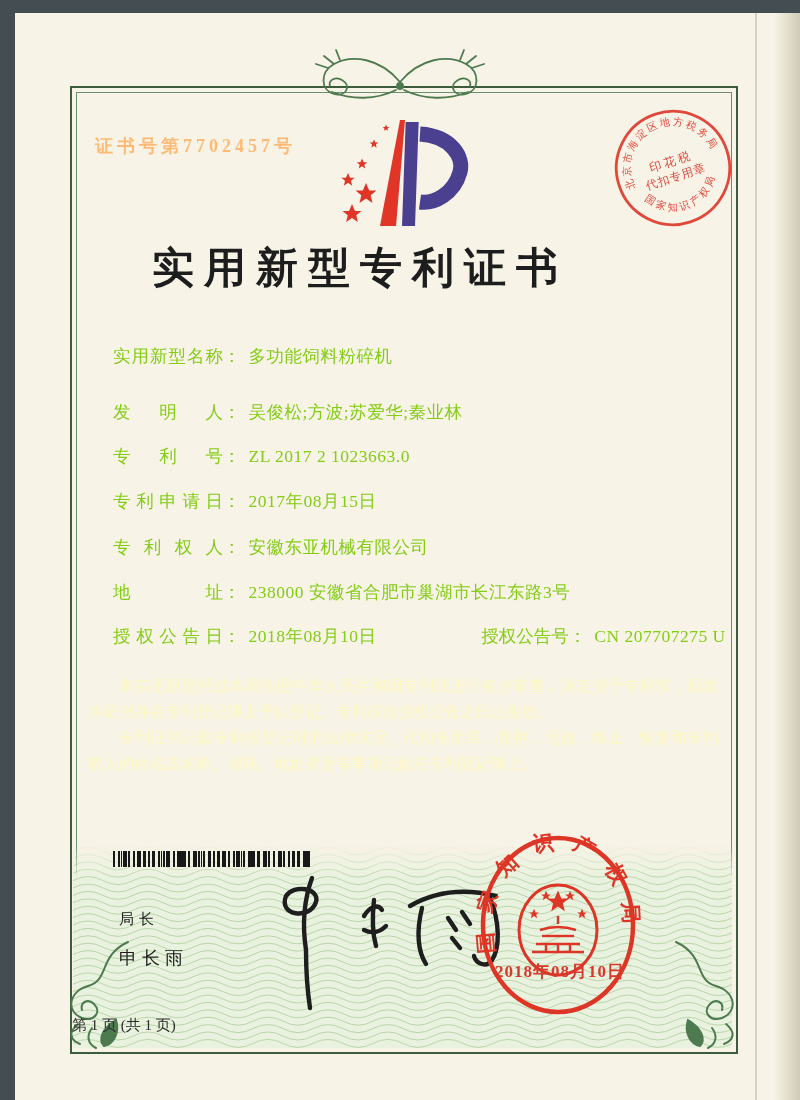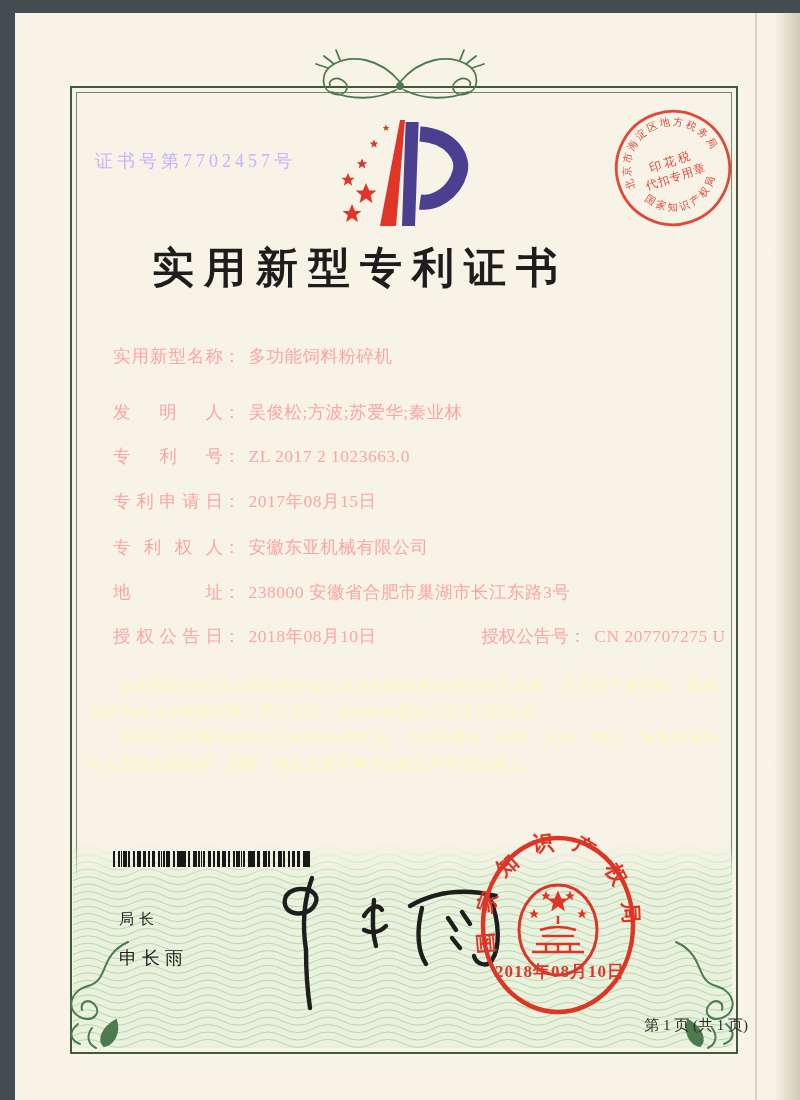--- a/index.html
+++ b/index.html
@@ -7,25 +7,25 @@
        font-family:"Liberation Serif","DejaVu Serif",serif;overflow:hidden;}
   .abs{position:absolute;}
   #paper{left:15px;top:13px;width:785px;height:1087px;background:#f7f3e6;}
   #edge-right-shade{right:0;top:13px;width:26px;height:1087px;
      background:linear-gradient(90deg,rgba(233,228,212,0) 0,#e3ddcb 55%,#cfc9b8 100%);}
   #crease{left:755px;top:13px;width:2px;height:1087px;background:rgba(150,145,128,.35);}
   
   #frame{left:70px;top:86px;width:664px;height:964px;border:2.5px solid #3d5c3e;}
   #frame-inner{left:4px;top:4px;right:4px;bottom:4px;border:1px solid #6f8d6f;}
   
-  #cert-no{left:95px;top:149px;font-size:18px;color:#c4b5fd;letter-spacing:4px;}
+  #cert-no{left:95px;top:134px;font-size:18px;color:#fdba74;letter-spacing:4px;font-weight:bold;}
   #title{left:0;top:240px;width:720px;text-align:center;font-size:42px;font-weight:700;
          color:#1d1d1d;letter-spacing:10px;}
   
-  .frow{left:113px;position:absolute;font-size:17.5px;color:#fca5a5;white-space:nowrap;}
+  .frow{left:113px;position:absolute;font-size:17.5px;color:#84cc16;white-space:nowrap;}
   .f-label{display:inline-block;width:110px;text-align:justify;text-align-last:justify;
            vertical-align:bottom;}
   .f-colon{padding-right:8px;}
   .f-value{letter-spacing:.5px;}
   
   #paras{left:88px;top:673px;width:630px;color:#fef9c3;}
   #paras p{margin:0;font-size:15.5px;line-height:26px;text-indent:2em;text-align:justify;}
   
   #band{left:73px;top:845px;width:659px;height:203px;background:#e9f2de;
         -webkit-mask-image:linear-gradient(to bottom,transparent 0,#000 34px);
@@ -34,21 +34,21 @@
   #barcode{left:113px;top:851px;width:197px;height:16px;background:
      repeating-linear-gradient(90deg,#181818 0 2px,rgba(0,0,0,0) 2px 5px),
      repeating-linear-gradient(90deg,#181818 0 1px,rgba(0,0,0,0) 1px 8px),
      repeating-linear-gradient(90deg,rgba(0,0,0,0) 0 11px,#181818 11px 14px);}
   #signer-title{left:119px;top:910px;font-size:15px;letter-spacing:5px;color:#1c1c1c;
      font-family:"Liberation Sans","DejaVu Sans",sans-serif;}
   #signer-name{left:119px;top:946px;font-size:18px;letter-spacing:5px;color:#1c1c1c;
      font-family:Liberation Sans, sans-serif;}
   #seal-date{left:478px;top:960px;width:164px;text-align:center;font-size:17px;
      font-weight:700;color:#d8392b;letter-spacing:1px;white-space:nowrap;}
-  #footer{left:72px;top:1016px;width:640px;text-align:right;font-size:15px;color:#2b2b2b;padding-left:36px;}
+  #footer{left:72px;top:1016px;width:640px;text-align:left;font-size:15px;color:#2b2b2b;}
   .green-stroke{stroke:#4e7a50;fill:none;stroke-linecap:round;}
 </style>
 </head>
 <body>
 
 <div id="paper" class="abs"></div>
 <div id="edge-right-shade" class="abs"></div>
 <div id="crease" class="abs"></div>
 
 <div id="frame" class="abs">

